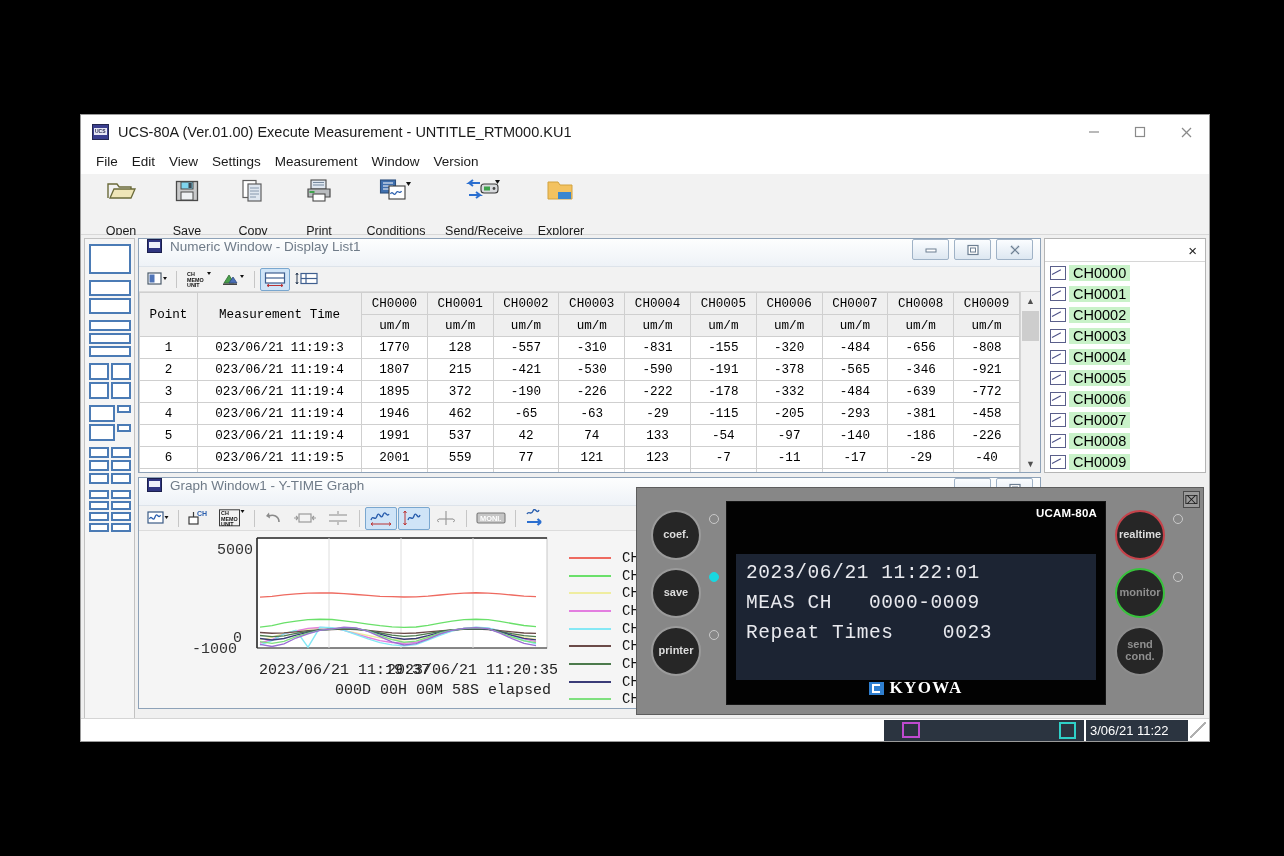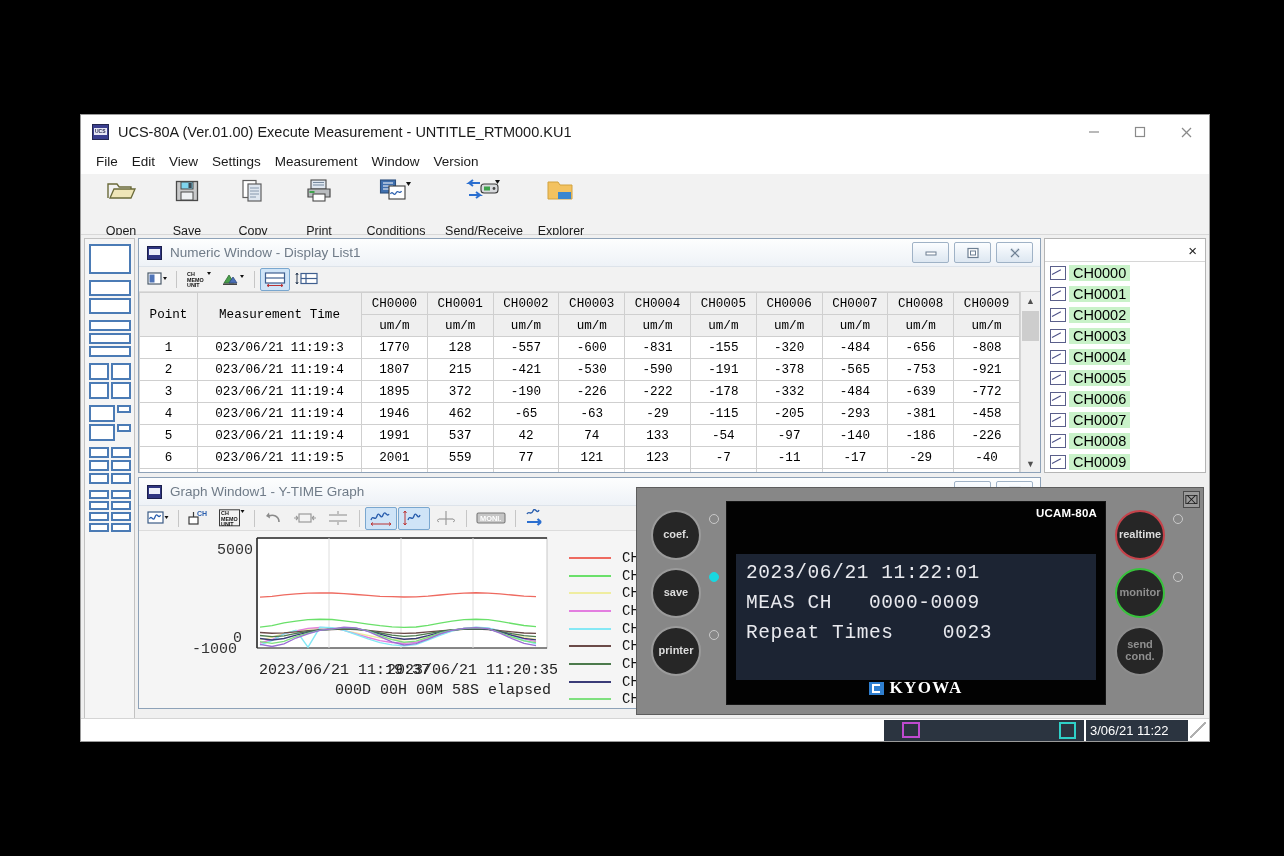--- a/index.html
+++ b/index.html
@@ -42,21 +42,21 @@
   }
   .lay{width:42px;margin:0 auto 6px auto;display:flex;flex-wrap:wrap;gap:2px;justify-content:center;}
   .lay i{display:block;background:#ffffff;border:2px solid #4b7bb5;box-sizing:border-box;}
 
   
   #numeric-window{
     position:absolute;left:57px;top:3px;width:903px;height:235px;
     background:#f0f3f7;border:1px solid #8ea2b8;box-sizing:border-box;
     display:flex;flex-direction:column;
   }
-  .mdi-title{height:27px;background:linear-gradient(#fdfefe,#eef2f7);display:flex;align-items:center;flex:0 0 auto;border-bottom:1px solid #dde3ea;}
+  .mdi-title{height:27px;background:linear-gradient(#fdfefe,#eef2f7);display:flex;align-items:flex-start;flex:0 0 auto;border-bottom:1px solid #dde3ea;}
   .mdi-ico{width:15px;height:14px;margin-left:8px;margin-right:8px;position:relative;}
   .mdi-ico .a{position:absolute;inset:0;background:#2f3580;border:1px solid #1b1f4d;box-sizing:border-box;}
   .mdi-ico .b{position:absolute;left:2px;top:3px;right:2px;height:6px;background:#eceff8;}
   .mdi-name{font-size:13.5px;color:#6f7b88;flex:1;white-space:nowrap;}
   .mdibtns{display:flex;gap:5px;padding-right:7px;}
   .mdibtn{width:35px;height:19px;border:1px solid #9fb2c6;border-radius:2px;background:linear-gradient(#fbfdff,#dde7f1);display:flex;align-items:center;justify-content:center;}
   .mdibtn svg{display:block;}
 
   .mini-toolbar{height:24px;background:#f2f2f2;border-bottom:1px solid #dcdcdc;display:flex;align-items:center;padding-left:4px;gap:1px;flex:0 0 auto;}
   .mt{height:21px;display:flex;align-items:center;justify-content:center;padding:0 3px;border:1px solid transparent;border-radius:2px;}
@@ -458,40 +458,40 @@
                   <th>um/m</th>
                 </tr>
               </thead>
               <tbody>
                 <tr>
                   <td class="pt">1</td>
                   <td class="tm">023/06/21 11:19:3</td>
                   <td class="v sel">1770</td>
                   <td class="v">128</td>
                   <td class="v">-557</td>
-                  <td class="v">-600</td>
+                  <td class="v">-310</td>
                   <td class="v">-831</td>
                   <td class="v">-155</td>
                   <td class="v">-320</td>
                   <td class="v">-484</td>
                   <td class="v">-656</td>
                   <td class="v">-808</td>
                 </tr>
                 <tr>
                   <td class="pt">2</td>
                   <td class="tm">023/06/21 11:19:4</td>
                   <td class="v">1807</td>
                   <td class="v">215</td>
                   <td class="v">-421</td>
                   <td class="v">-530</td>
                   <td class="v">-590</td>
                   <td class="v">-191</td>
                   <td class="v">-378</td>
                   <td class="v">-565</td>
-                  <td class="v">-753</td>
+                  <td class="v">-346</td>
                   <td class="v">-921</td>
                 </tr>
                 <tr>
                   <td class="pt">3</td>
                   <td class="tm">023/06/21 11:19:4</td>
                   <td class="v">1895</td>
                   <td class="v">372</td>
                   <td class="v">-190</td>
                   <td class="v">-226</td>
                   <td class="v">-222</td>

